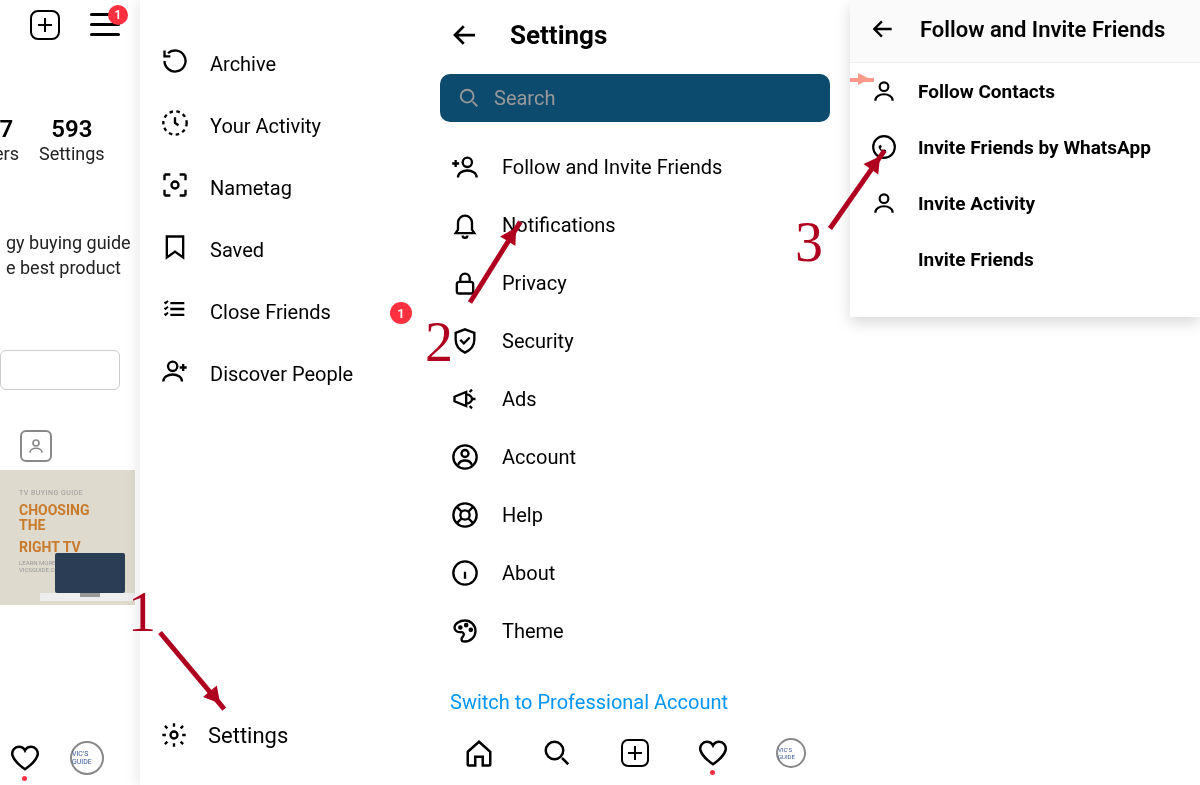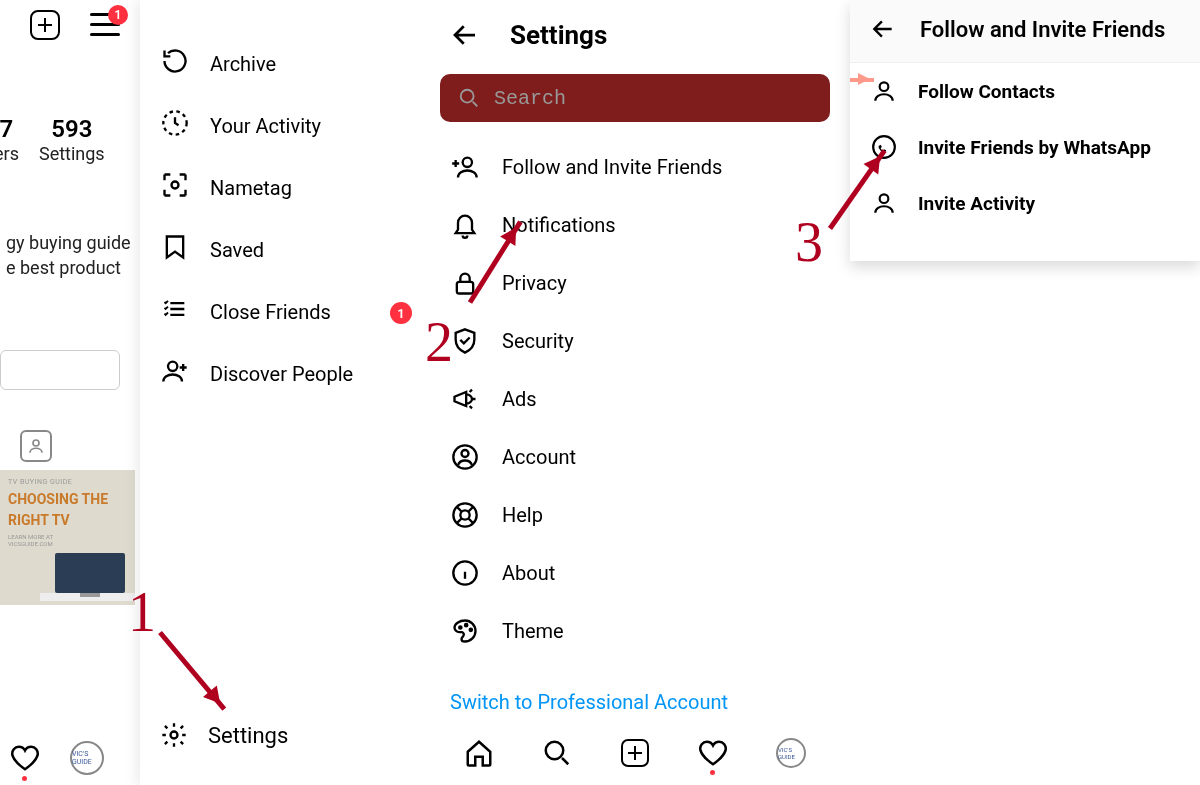--- a/index.html
+++ b/index.html
@@ -53,21 +53,21 @@
   .p1-input {
     position:absolute; top:350px; left:0; width:120px; height:40px;
     border:1px solid #ccc; border-radius:6px;
   }
   .p1-contacticon {
     position:absolute; top:430px; left:20px; width:32px; height:32px;
     border:2.5px solid #888; border-radius:6px; display:flex; align-items:center; justify-content:center;
   }
   .p1-thumb {
     position:absolute; top:470px; left:0; width:135px; height:135px;
-    background:#dedace; padding:8px; font-size:9px; color:#444;
+    background:#dedace; padding:19px; font-size:9px; color:#444;
   }
   .p1-thumb .title { color:#c97a2a; font-weight:700; font-size:14px; line-height:1.1; margin-top:6px;}
   .p1-thumb .tv { position:absolute; bottom:12px; right:10px; width:70px; height:40px; background:#2a3d55; border-radius:2px;}
   .p1-thumb .stand {position:absolute; bottom:8px; right:35px; width:20px; height:4px; background:#999;}
   .p1-thumb .base {position:absolute; bottom:4px; right:0; width:95px; height:8px; background:#eee;}
   .p1-bottom {
     position:absolute; bottom:10px; left:0; width:140px; display:flex; align-items:center; gap:30px; padding-left:10px;
   }
   .heart {
     width:30px; height:30px;
@@ -100,22 +100,22 @@
     position:absolute; right:8px;
   }
 
   
   .p2-header {
     display:flex; align-items:center; gap:30px; padding:20px 30px 16px;
   }
   .back-arrow { font-size:30px; cursor:pointer; line-height:1; }
   .p2-title { font-size:26px; font-weight:700; }
   .p2-search {
-    margin:8px 20px 10px; height:48px; background:#7f1d1d; border-radius:10px;
-    display:flex; align-items:center; padding:0 18px; color:#999; gap:14px;font-family:Liberation Mono, monospace;
+    margin:8px 20px 10px; height:48px; background:#0c4a6e; border-radius:10px;
+    display:flex; align-items:center; padding:0 18px; color:#999; gap:14px;
   }
   .p2-list { padding:6px 0;}
   .p2-item {
     display:flex; align-items:center; gap:22px; padding:14px 30px;
     font-size:20px; cursor:pointer;
   }
   .p2-item .ic { width:30px; height:30px; display:flex; align-items:center; justify-content:center;}
   .p2-switch { color:#0095f6; font-size:20px; padding:14px 30px; cursor:pointer; margin-top:10px;}
   .p2-nav {
     position:absolute; bottom:6px; left:0; right:0; display:flex; justify-content:space-around;
@@ -461,20 +461,24 @@
     </div>
     <div class="p3-item">
       <span class="ic">
           <svg width="26" height="26" viewBox="0 0 24 24" fill="none" stroke="#000" stroke-width="2">
             <circle cx="12" cy="8" r="4"></circle>
             <path d="M4 21c0-4 4-6 8-6s8 2 8 6"></path>
           </svg>
         </span>
       <span>Invite Activity</span>
     </div>
+    <div class="p3-item">
+      <span class="ic"></span>
+      <span>Invite Friends</span>
+    </div>
   </div>
 </div>
 
 <div class="anno-num" style="left:128px; top:580px">1</div>
 <div class="anno-arrow" style="left:160px; top:630px; width:100px; height:5px; transform:rotate(50deg)"></div>
 
 <div class="anno-num" style="left:425px; top:310px">2</div>
 <div class="anno-arrow" style="left:470px; top:300px; width:95px; height:5px; transform:rotate(-58deg)"></div>
 
 <div class="anno-num" style="left:795px; top:210px">3</div>

